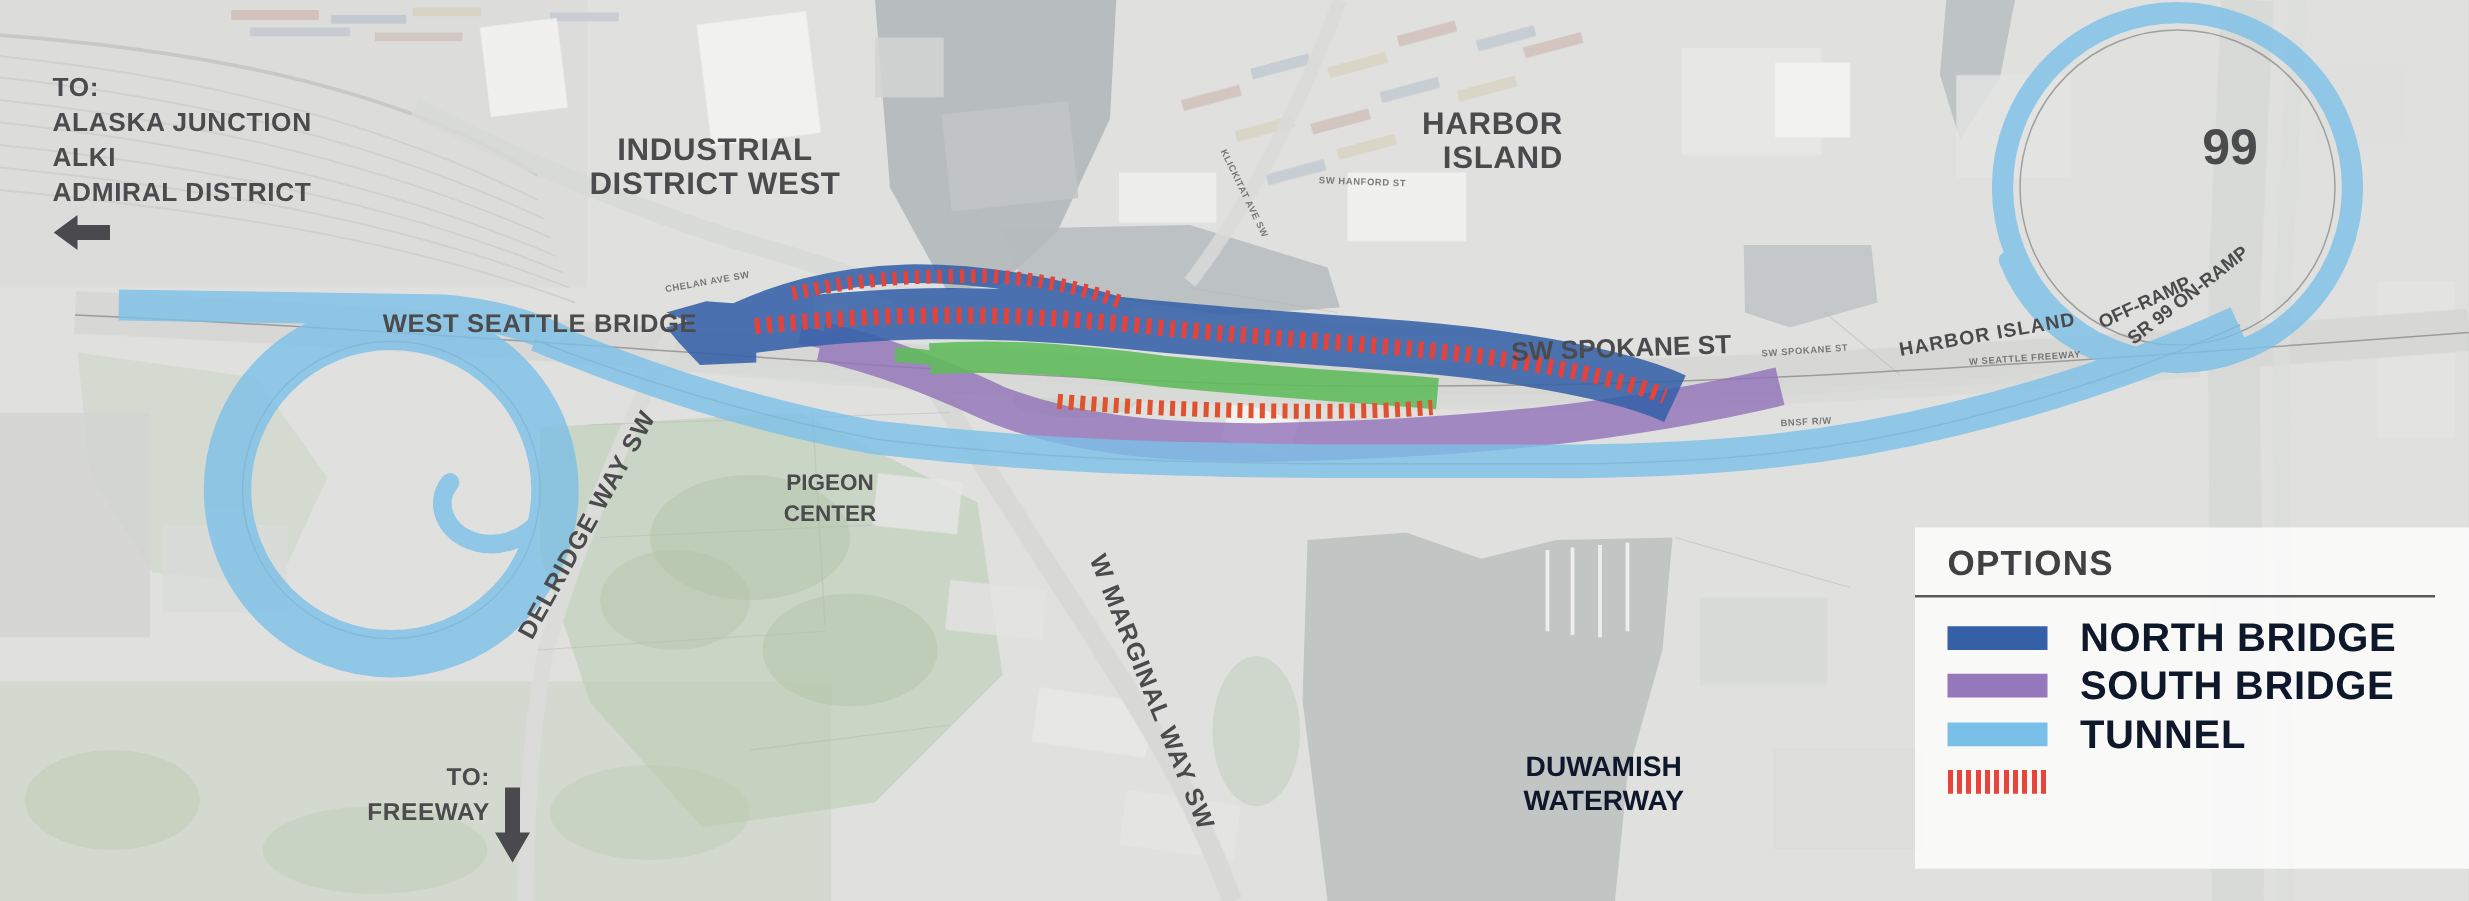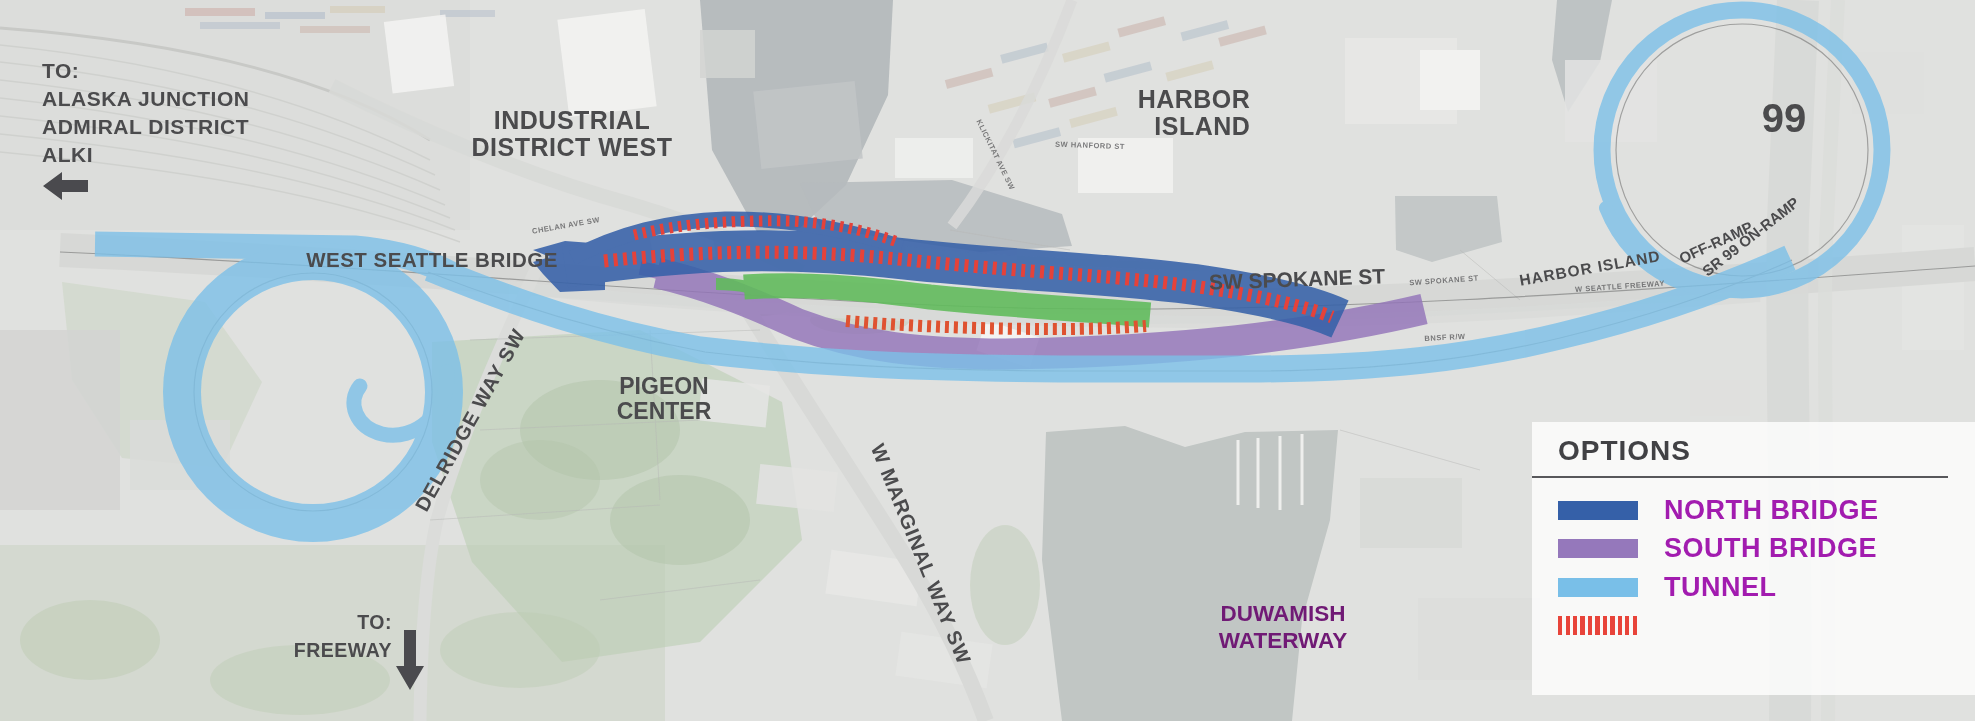--- a/index.html
+++ b/index.html
@@ -12,32 +12,32 @@
   .lbl-to-west{left:42px;top:57px;font-size:21px;line-height:28px;letter-spacing:.5px;}
   .lbl-idw{left:572px;top:134px;font-size:25px;line-height:27px;letter-spacing:.5px;}
   .lbl-harbor{left:1194px;top:113px;font-size:25px;line-height:27px;letter-spacing:.5px;text-align:right;}
   .lbl-99{left:1784px;top:118px;font-size:40px;}
   .lbl-wsb{left:432px;top:260px;font-size:20.5px;letter-spacing:.5px;}
   .lbl-spokane{left:1297px;top:279px;font-size:21px;transform:translate(-50%,-50%) rotate(-2deg);}
   .lbl-harbor-sm{left:1590px;top:268px;font-size:15.5px;letter-spacing:1px;transform:translate(-50%,-50%) rotate(-10deg);}
   .lbl-offramp{left:1716px;top:243px;font-size:15px;transform:translate(-50%,-50%) rotate(-25deg);}
   .lbl-sr99{left:1751px;top:237px;font-size:15px;transform:translate(-50%,-50%) rotate(-38deg);}
   .lbl-delridge{left:470px;top:420px;font-size:20px;letter-spacing:1px;transform:translate(-50%,-50%) rotate(-61deg);}
-  .lbl-pigeon{left:664px;top:399px;font-size:23px;line-height:25px;}
+  .lbl-pigeon{left:664px;top:399px;font-size:18px;line-height:25px;}
   .lbl-marginal{left:921px;top:554px;font-size:20px;letter-spacing:1px;transform:translate(-50%,-50%) rotate(68deg);}
-  .lbl-duwamish{left:1283px;top:627px;font-size:22.5px;line-height:27px;color:#701a75;}
+  .lbl-duwamish{left:1283px;top:627px;font-size:22.5px;line-height:27px;color:#0f172a;}
   .lbl-to-south{left:152px;top:609px;width:240px;text-align:right;font-size:19.5px;line-height:27.5px;letter-spacing:.5px;}
   .legend{position:absolute;left:1532px;top:422px;width:456px;height:273px;
           background:rgba(253,253,253,.85);box-sizing:border-box;padding:13px 0 0 26px;}
   .legend-title{font-size:28px;font-weight:bold;color:#414144;letter-spacing:1px;}
   .legend-rule{border:none;border-top:2px solid #58585b;margin:9px 0 0 -26px;width:416px;}
   .legend-rows{margin-top:13px;}
   .legend-row{display:flex;align-items:center;height:38.5px;}
   .swatch{width:80px;height:19px;margin-right:26px;flex:0 0 auto;}
-  .legend-label{font-size:27px;font-weight:bold;color:#a21caf;letter-spacing:.5px;white-space:nowrap;}
+  .legend-label{font-size:32px;font-weight:bold;color:#0f172a;letter-spacing:.5px;white-space:nowrap;}
 </style>
 </head>
 <body>
 
 <div id="stage">
 
 <svg id="basemap" width="1975" height="721" viewBox="0 0 1975 721">
 
   <rect width="1975" height="721" fill="#d5d6d3"></rect>
   <polygon points="0,0 470,0 470,230 0,230" fill="#cfd0cd"></polygon>
@@ -192,22 +192,22 @@
     <path d="M846,321 C920,327 990,329 1055,329 C1090,329 1120,328 1146,326" stroke-width="12" stroke-dasharray="4 5" stroke="#df5230"></path>
   </g>
 
   <polygon points="43,186 62,172 62,180 88,180 88,192 62,192 62,200" fill="#4a4a4e"></polygon>
   <polygon points="410,690 396,666 404,666 404,630 416,630 416,666 424,666" fill="#4a4a4e"></polygon>
 </svg>
 
 <div class="lbl lbl-to-west">
   <div>TO:</div>
   <div>ALASKA JUNCTION</div>
+  <div>ALKI</div>
   <div>ADMIRAL DISTRICT</div>
-  <div>ALKI</div>
 </div>
 
 <div class="lbl ctr lbl-idw">
   <div>INDUSTRIAL</div>
   <div>DISTRICT WEST</div>
 </div>
 
 <div class="lbl ctr lbl-harbor">
   <div>HARBOR</div>
   <div>ISLAND</div>

